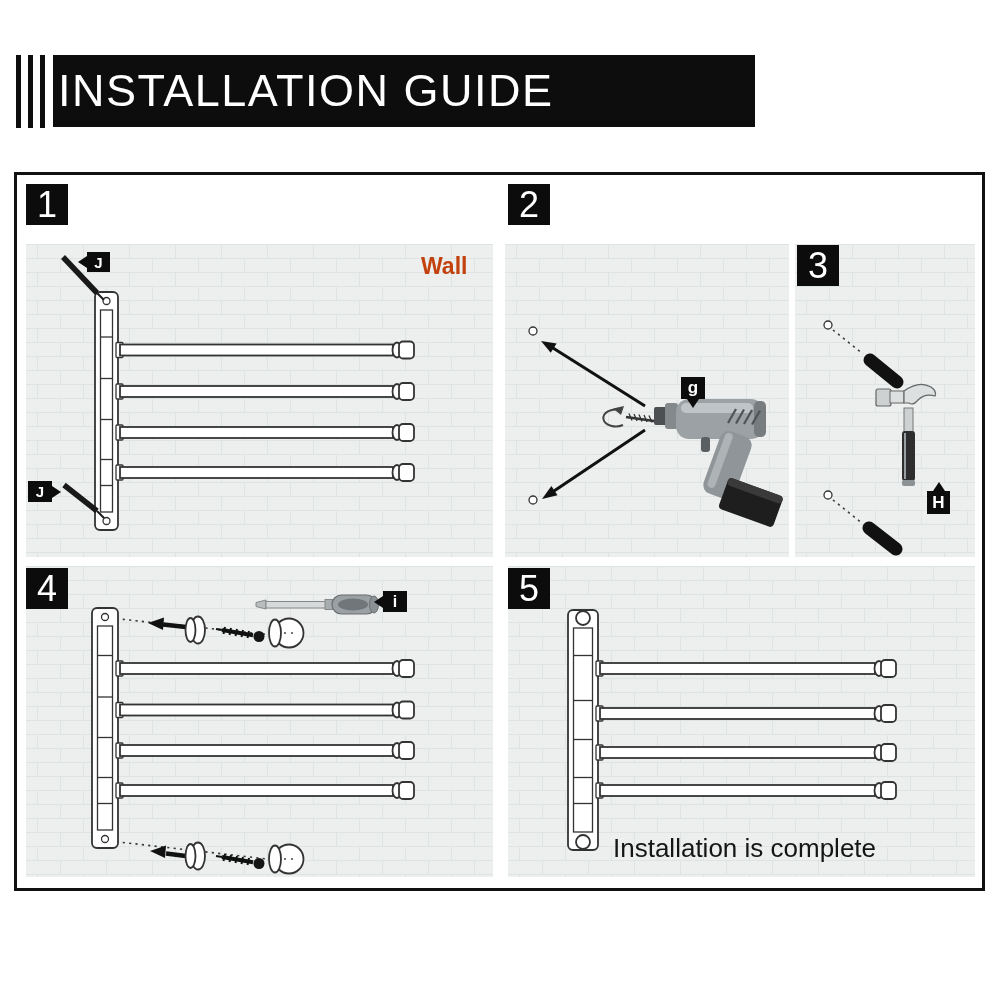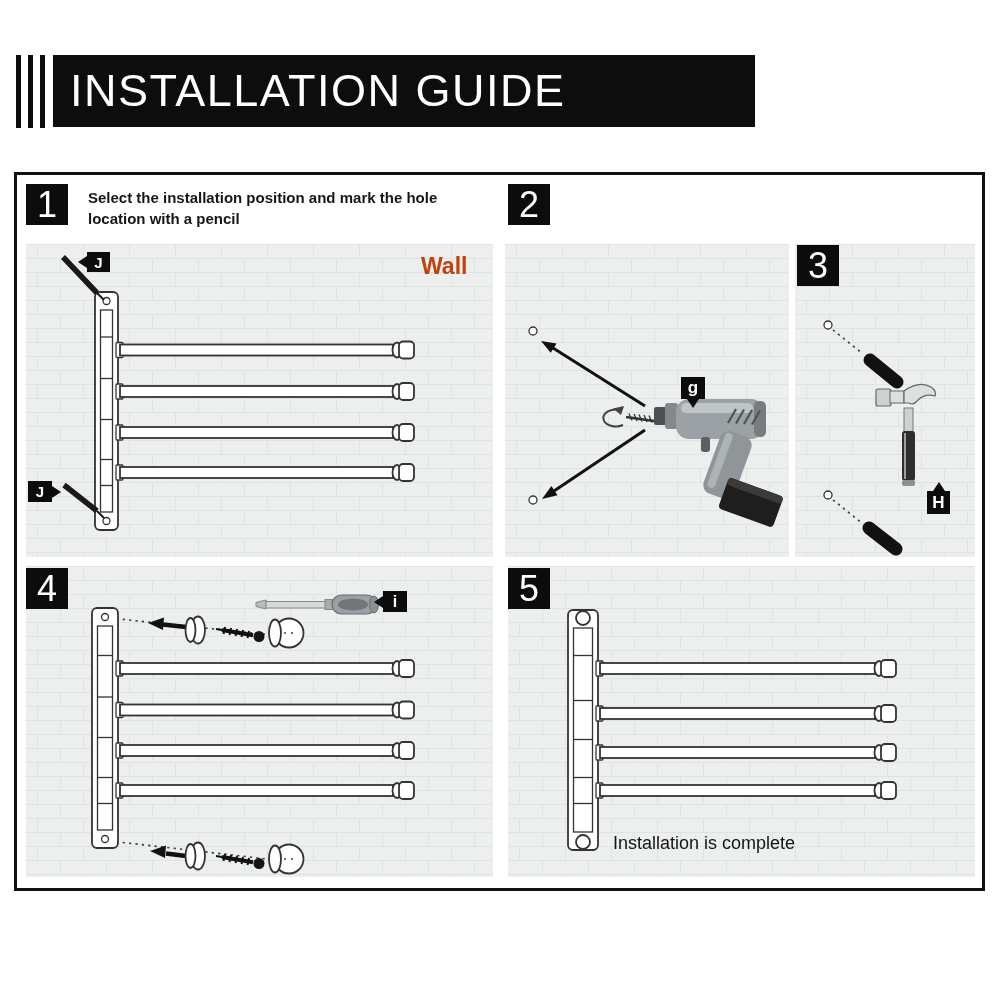--- a/index.html
+++ b/index.html
@@ -4,21 +4,21 @@
 <style>
   html,body{margin:0;padding:0;background:#ffffff;}
   .page{
     position:relative;width:1000px;height:1000px;background:#fff;overflow:hidden;
     font-family:"Liberation Sans","DejaVu Sans",sans-serif;color:#161616;
   }
   
   .accent-bar{position:absolute;top:55px;width:5px;height:73px;background:var(--banner,#0d0d0d);}
   .banner{
     position:absolute;left:53px;top:55px;width:702px;height:72px;background:var(--banner,#0d0d0d);
-    display:flex;align-items:center;box-sizing:border-box;padding-left:17px;
+    display:flex;align-items:center;box-sizing:border-box;padding-left:5px;
   }
   .banner span{color:#fff;font-size:45px;letter-spacing:1.5px;white-space:nowrap;}
   
   .guide-box{
     position:absolute;left:14px;top:172px;width:971px;height:719px;
     border:3px solid #111;box-sizing:border-box;background:#fff;
   }
   
   .numbox{
     position:absolute;width:42px;height:41px;background:#0c0c0c;color:#fff;
@@ -38,21 +38,21 @@
   .pt-left{right:100%;top:50%;transform:translateY(-50%);
     border-top:6px solid transparent;border-bottom:6px solid transparent;border-right:9px solid #0c0c0c;}
   .pt-right{left:100%;top:50%;transform:translateY(-50%);
     border-top:6px solid transparent;border-bottom:6px solid transparent;border-left:9px solid #0c0c0c;}
   .pt-down{top:100%;left:50%;transform:translateX(-50%);
     border-left:6px solid transparent;border-right:6px solid transparent;border-top:9px solid #0c0c0c;}
   .pt-up{bottom:100%;left:50%;transform:translateX(-50%);
     border-left:6px solid transparent;border-right:6px solid transparent;border-bottom:9px solid #0c0c0c;}
   
   .wall-label{position:absolute;left:421px;top:253px;font-size:23px;font-weight:700;color:#c2410c;z-index:5;}
-  .complete-label{position:absolute;left:613px;top:833px;font-size:18px;font-weight:500;color:#151515;z-index:5;white-space:nowrap;}
+  .complete-label{position:absolute;left:613px;top:833px;font-size:26px;font-weight:500;color:#151515;z-index:5;white-space:nowrap;}
   
   .ol{fill:#fff;stroke:#333;stroke-width:1.8;}
   .thin{stroke-width:1.3;}
   .lin{stroke:#333;stroke-width:1.3;fill:none;}
   .dot{fill:none;stroke:#3a3a3a;stroke-width:1.6;stroke-dasharray:2.2 4.2;}
 </style>
 </head>
 <body>
 
 <div class="page">
@@ -65,21 +65,20 @@
   </div>
 
   <div class="guide-box"></div>
 
   <div class="numbox" style="left:26px;top:184px">1</div>
   <div class="numbox" style="left:508px;top:184px">2</div>
   <div class="numbox" style="left:797px;top:245px">3</div>
   <div class="numbox" style="left:26px;top:568px">4</div>
   <div class="numbox" style="left:508px;top:568px">5</div>
 
-  <div class="instr" style="left:88px;top:187px;width:372px">Select the installation position and mark the hole location with a pencil</div>
 
   <div class="panel" style="left:26px;top:244px">
     <svg width="467" height="313" viewBox="0 0 467 313">
       <defs>
         <pattern id="b1" width="46" height="28" patternUnits="userSpaceOnUse">
           <rect width="46" height="28" fill="#ecefee"></rect>
           <path d="M0 .5H46M0 14.5H46" stroke="#dee4e3" stroke-width="1"></path>
           <path d="M11.5 0V14M34.5 14V28" stroke="#dee4e3" stroke-width="1"></path>
         </pattern>
       </defs>

